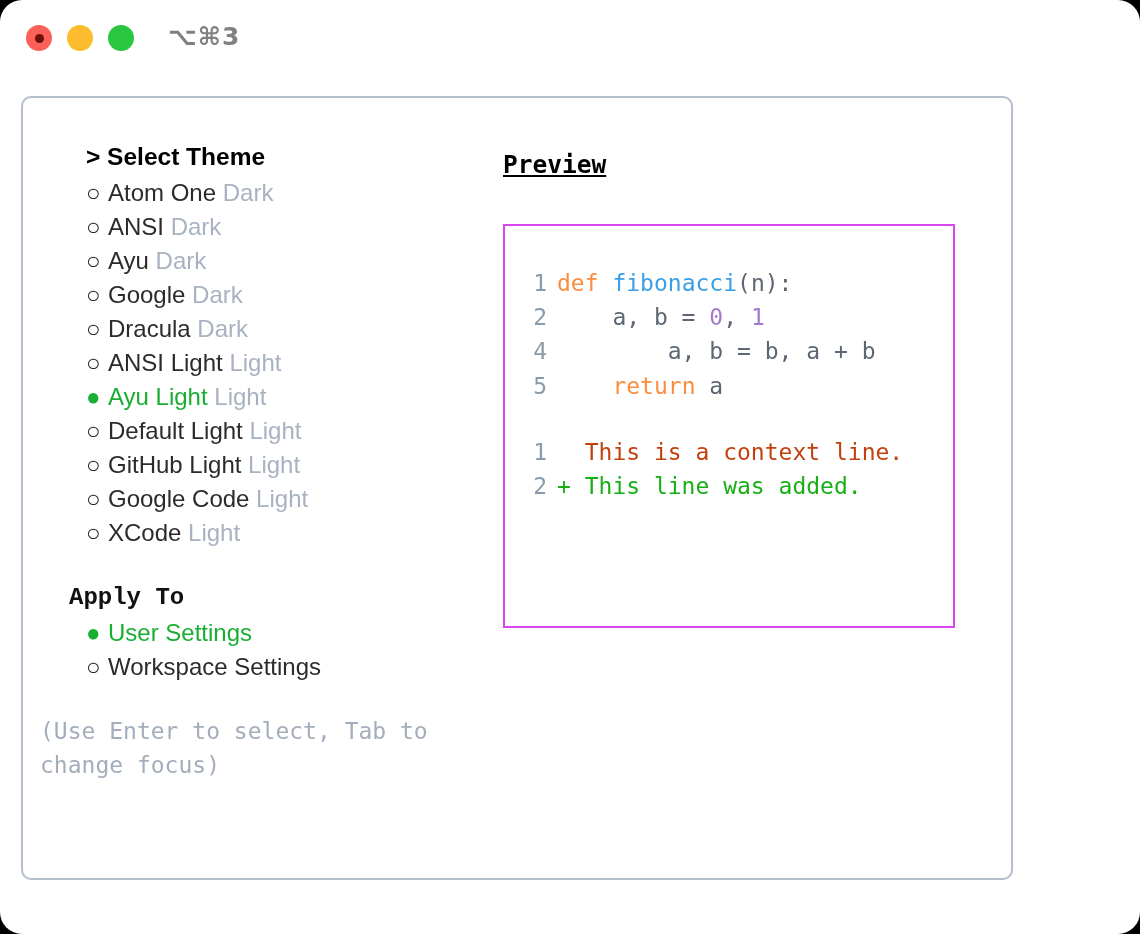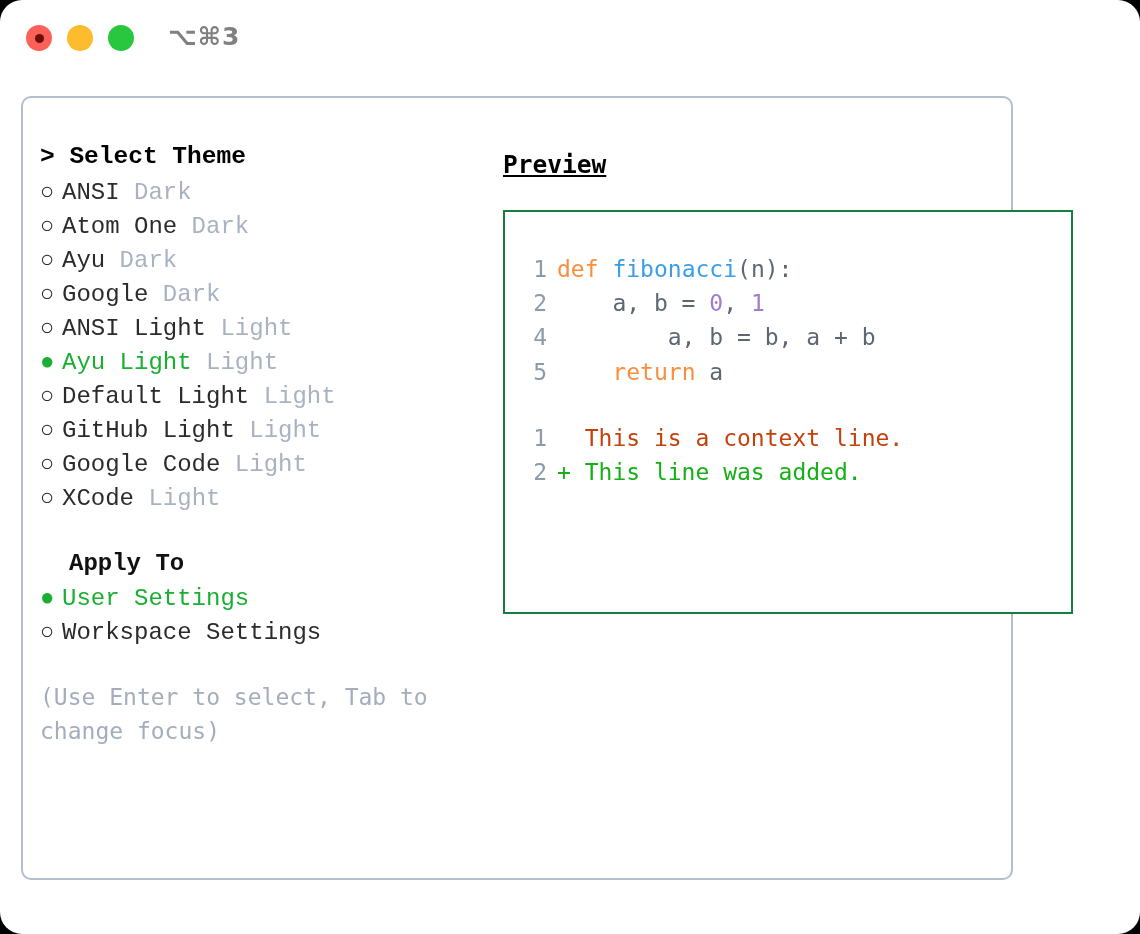--- a/index.html
+++ b/index.html
@@ -92,21 +92,22 @@
     left: 17px;
     top: 40px;
     width: 440px;
   }
 
   .row {
     font-size: 24px;
     line-height: 34px;
     color: #1b1b1b;
     white-space: pre;
-    font-family: Liberation Mono, monospace;
+    font-family: Liberation Sans, sans-serif;
+    margin-left: 46px;
   }
 
   .heading {
     font-weight: bold;
     color: #000000;
     font-size: 24.5px;
     line-height: 38px;
   }
 
   .bullet {
@@ -149,24 +150,24 @@
 
   #preview-title {
     font-size: 24.5px;
     font-weight: bold;
     color: #000000;
     line-height: 38px;
     font-family: "DejaVu Sans Mono", "Liberation Mono", monospace;
   }
 
   #preview-box {
-    margin-top: 26px;
-    width: 570px;
+    margin-top: 40px;
+    width: 452px;
     height: 404px;
-    border: 2px solid #15803d;
+    border: 2px solid #d946ef;
     box-sizing: border-box;
     background: #ffffff;
     position: relative;
   }
 
   #code-area {
     position: absolute;
     left: 16px;
     top: 40px;
     width: 450px;
@@ -209,24 +210,25 @@
       <div class="dot green"></div>
     </div>
     <div id="shortcut">⌥⌘3</div>
   </div>
 
   <div id="panel">
 
     <div id="left-col">
       <div class="row heading">&gt; Select Theme</div>
       <div id="theme-list">
+          <div class="row"><span class="bullet bullet-hollow">○</span><span class="item-label">Atom One</span><span class="tag"> Dark</span></div>
           <div class="row"><span class="bullet bullet-hollow">○</span><span class="item-label">ANSI</span><span class="tag"> Dark</span></div>
-          <div class="row"><span class="bullet bullet-hollow">○</span><span class="item-label">Atom One</span><span class="tag"> Dark</span></div>
           <div class="row"><span class="bullet bullet-hollow">○</span><span class="item-label">Ayu</span><span class="tag"> Dark</span></div>
           <div class="row"><span class="bullet bullet-hollow">○</span><span class="item-label">Google</span><span class="tag"> Dark</span></div>
+          <div class="row"><span class="bullet bullet-hollow">○</span><span class="item-label">Dracula</span><span class="tag"> Dark</span></div>
           <div class="row"><span class="bullet bullet-hollow">○</span><span class="item-label">ANSI Light</span><span class="tag"> Light</span></div>
           <div class="row"><span class="bullet bullet-filled">●</span><span class="item-label selected">Ayu Light</span><span class="tag"> Light</span></div>
           <div class="row"><span class="bullet bullet-hollow">○</span><span class="item-label">Default Light</span><span class="tag"> Light</span></div>
           <div class="row"><span class="bullet bullet-hollow">○</span><span class="item-label">GitHub Light</span><span class="tag"> Light</span></div>
           <div class="row"><span class="bullet bullet-hollow">○</span><span class="item-label">Google Code</span><span class="tag"> Light</span></div>
           <div class="row"><span class="bullet bullet-hollow">○</span><span class="item-label">XCode</span><span class="tag"> Light</span></div>
         </div>
       <div class="spacer-md"></div>
       <div class="subheading">Apply To</div>
       <div id="apply-list">

